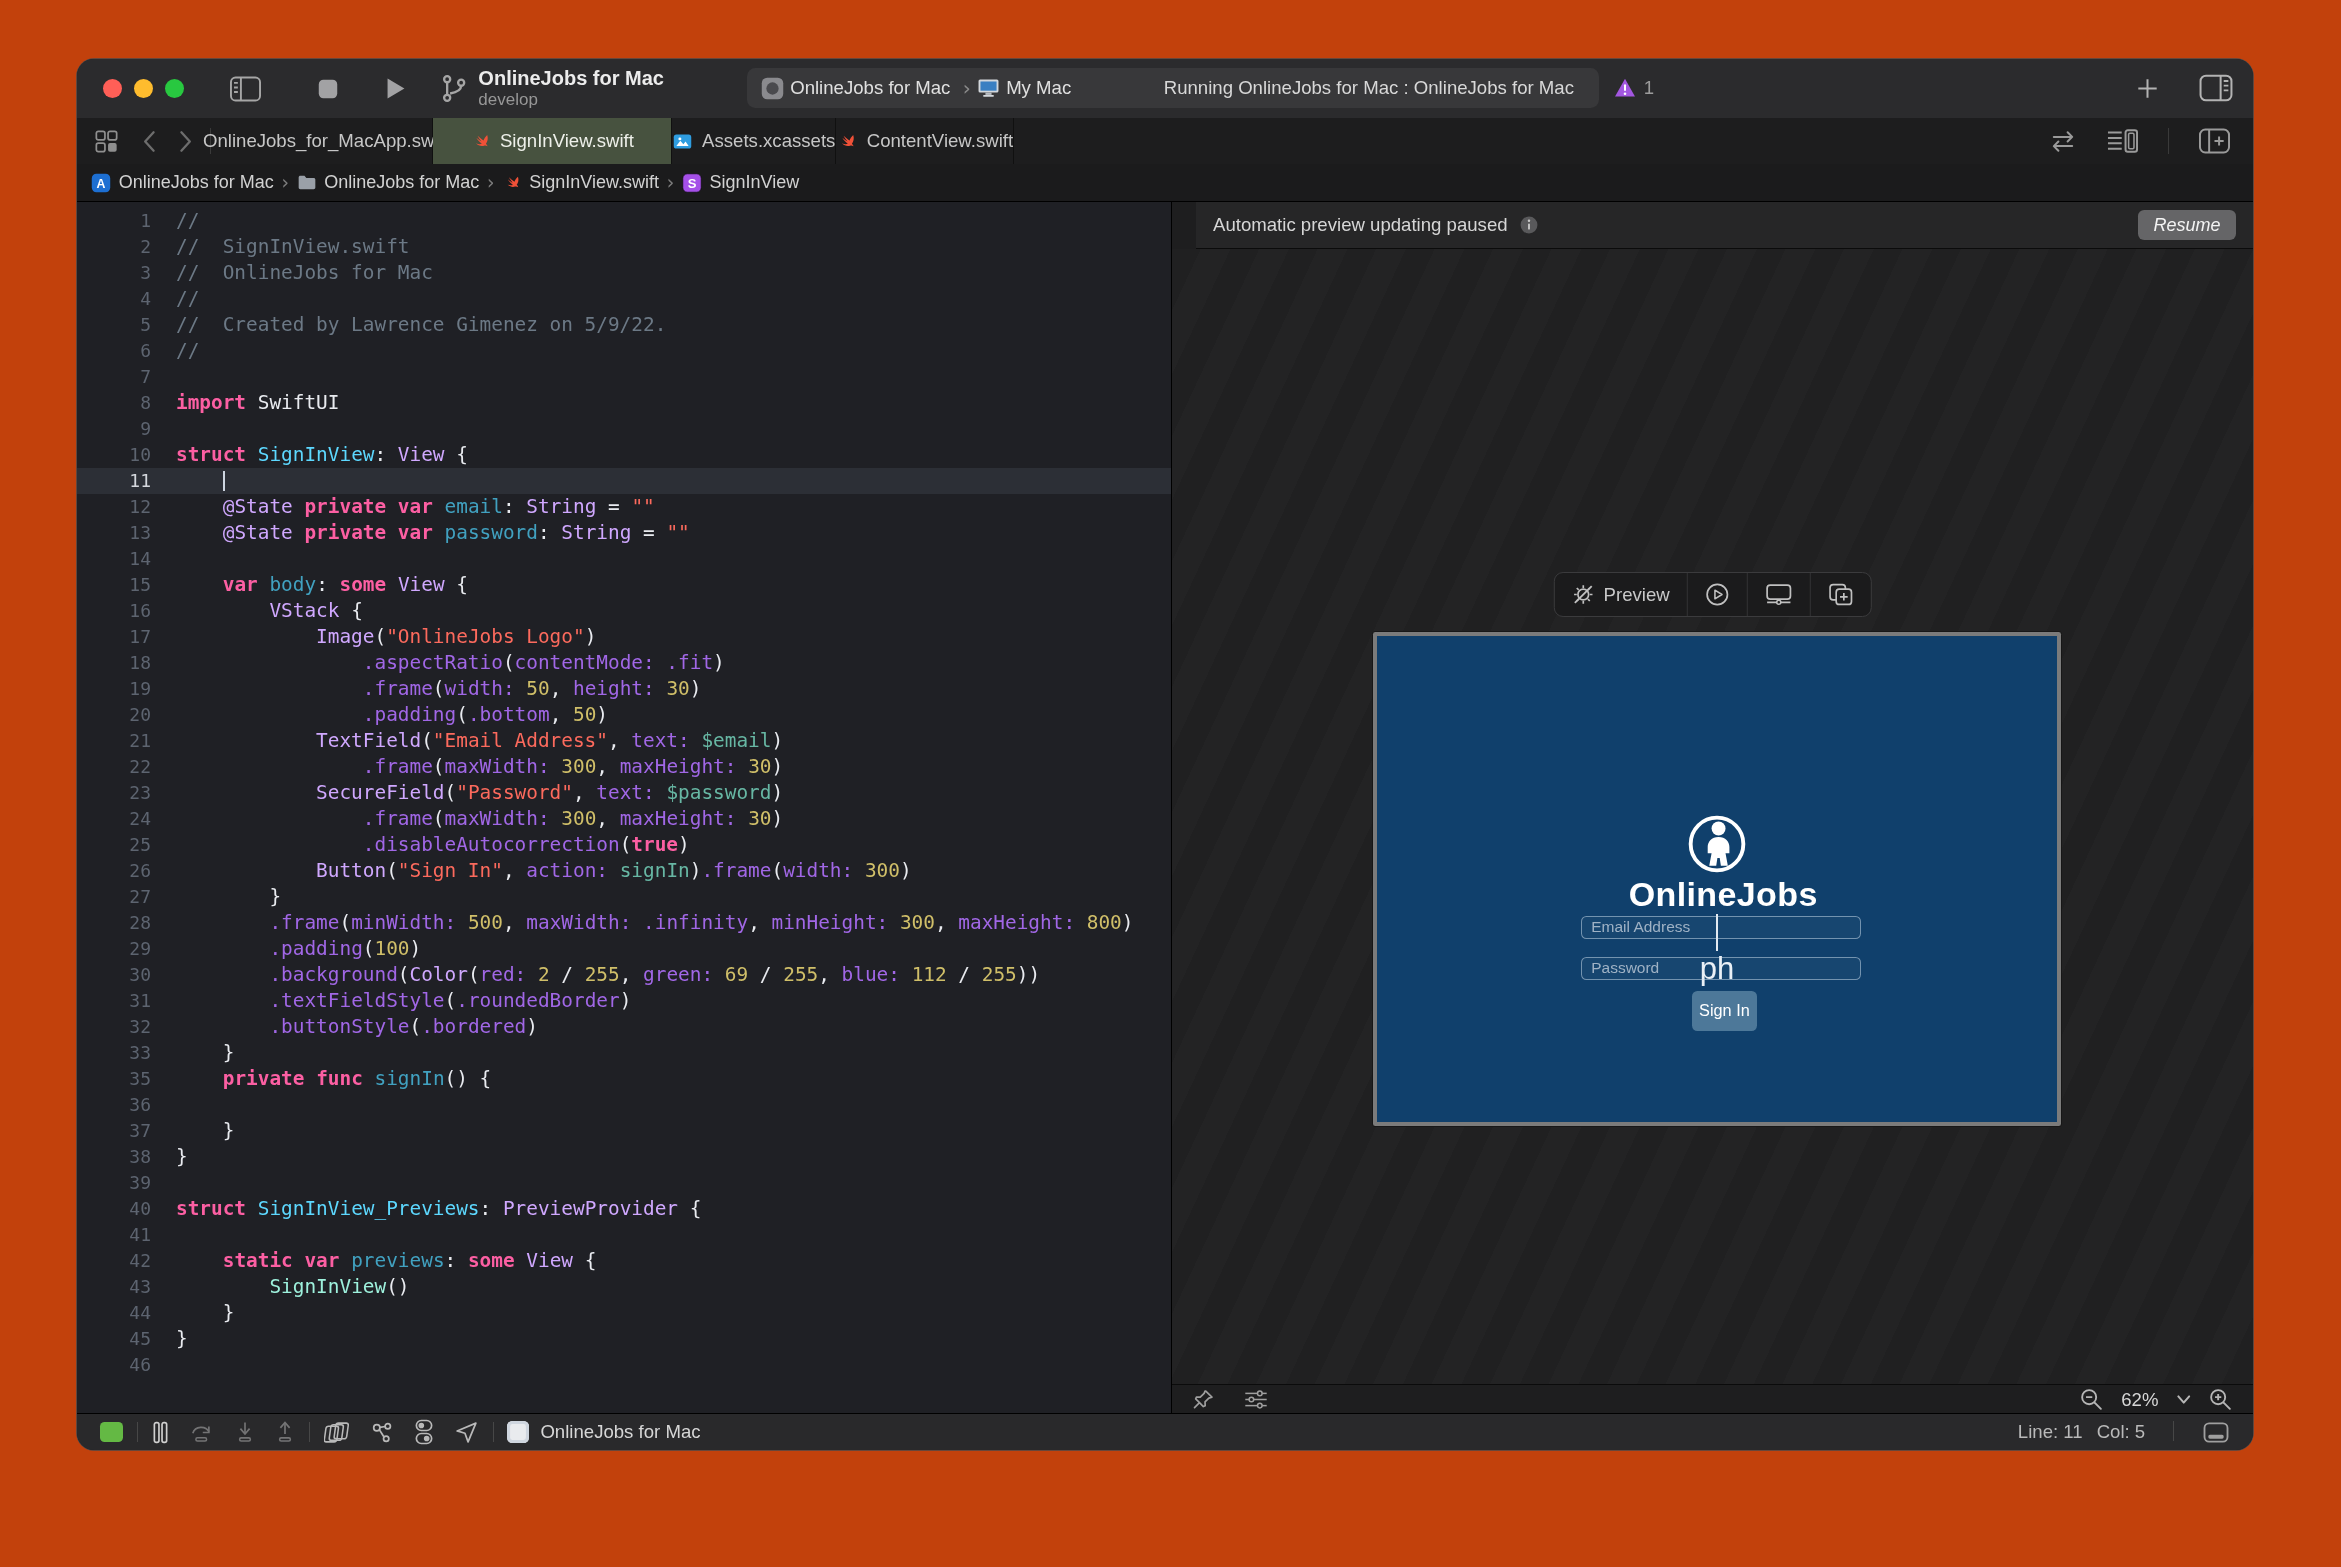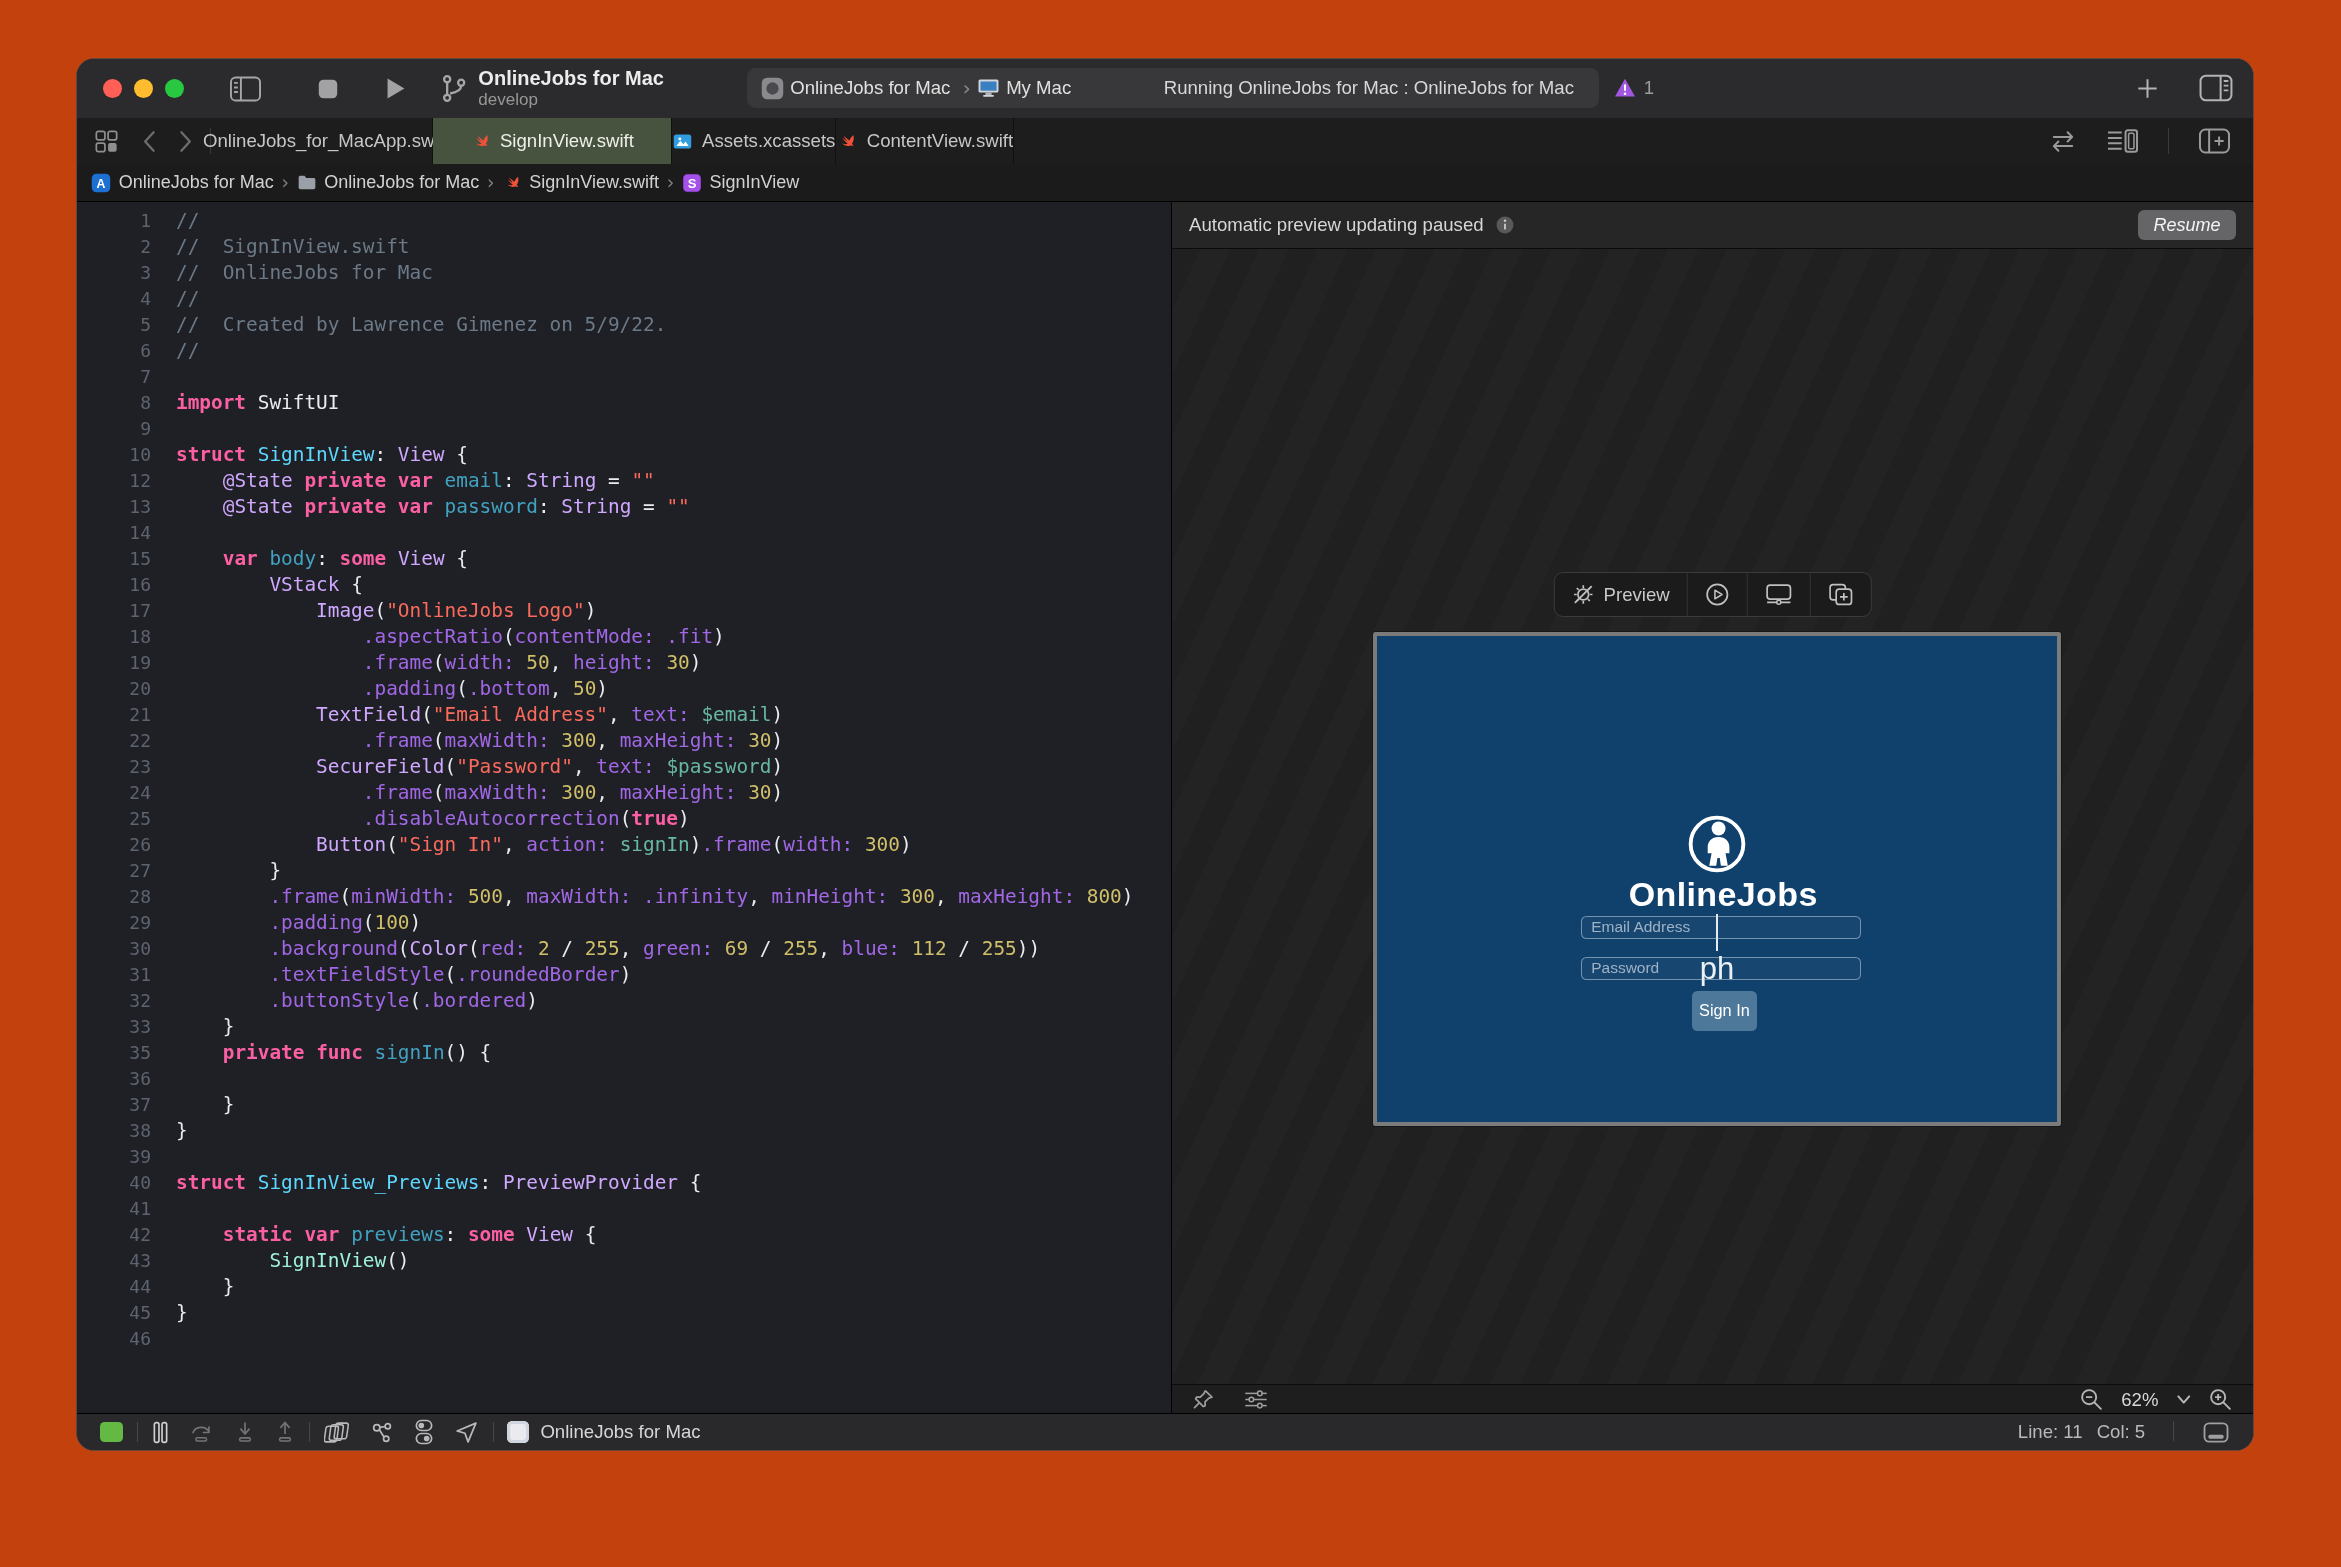--- a/index.html
+++ b/index.html
@@ -48,21 +48,21 @@
   .crow .code{margin-left:25px;position:relative;}
   .crow.current{background:#2c2f36;}
   .crow.current .gut{color:#d4d7dd;}
   .caret{position:absolute;left:4ch;top:3.1px;width:2.3px;height:20px;background:#cdd5e0;}
   .t-cm{color:#6c7986;} .t-kw{color:#fc5fa3;font-weight:bold;} .t-str{color:#fc6a5d;}
   .t-num{color:#d0bf69;} .t-tyd{color:#5dd8ff;} .t-decl{color:#41a1c0;}
   .t-cls{color:#d0a8ff;} .t-fn{color:#a167e6;} .t-proj{color:#67b7a4;}
   .t-pcls{color:#9ef1dd;} .t-pl{color:#e9ebf0;}
 
   
-  .canvas{position:absolute;left:1094px;right:0;top:0;bottom:0;background:#1e1e1f;border-left:0.8px solid #000;}
+  .canvas{position:absolute;left:1094px;right:0;top:0;bottom:0;background:#1e1e1f;border-left:0.8px solid #000;padding-left:24px;}
   .canvas-header{height:46px;background:#262627;border-bottom:0.8px solid #0b0b0b;display:flex;align-items:center;padding:0 17px;color:#d6d6d6;font-size:18.6px;gap:11px;}
   .resume-btn{margin-left:auto;background:#656567;color:#f4f4f4;border-radius:6.2px;padding:4.6px 15.5px;font-size:18px;border:none;font-style:italic;}
   .canvas-body{position:absolute;top:47px;bottom:30px;left:0;right:0;background:repeating-linear-gradient(115deg,#202021 0 26px,#232324 26px 53px);overflow:hidden;}
   .preview-toolbar{position:absolute;left:50%;transform:translateX(-50%);top:323px;height:43px;background:#1b1b1c;border:0.8px solid #3b3b3d;border-radius:9.3px;display:flex;align-items:center;color:#c9c9c9;font-size:18.6px;}
   .ptseg{display:flex;align-items:center;gap:9.3px;padding:0 17px;height:100%;}
   .ptseg + .ptseg{border-left:0.8px solid #333335;}
   .device{position:absolute;left:201px;top:383px;width:688px;height:494px;background:#7b7b7b;border-radius:2.3px;padding:3.9px;box-sizing:border-box;box-shadow:0 0 0 0.8px #151515;}
   .app{position:relative;width:100%;height:100%;overflow:hidden;}
   .oj-logo{position:absolute;left:0;right:0;top:177px;display:flex;align-items:center;justify-content:center;color:#fff;flex-direction:column;}
   .oj-name{font-size:34px;font-weight:bold;letter-spacing:0.4px;margin-left:12.4px;}
@@ -290,20 +290,21 @@
             <div class="crow"><span class="gut">1</span><span class="code"><span class="t-cm">//</span></span></div>
             <div class="crow"><span class="gut">2</span><span class="code"><span class="t-cm">//  SignInView.swift</span></span></div>
             <div class="crow"><span class="gut">3</span><span class="code"><span class="t-cm">//  OnlineJobs for Mac</span></span></div>
             <div class="crow"><span class="gut">4</span><span class="code"><span class="t-cm">//</span></span></div>
             <div class="crow"><span class="gut">5</span><span class="code"><span class="t-cm">//  Created by Lawrence Gimenez on 5/9/22.</span></span></div>
             <div class="crow"><span class="gut">6</span><span class="code"><span class="t-cm">//</span></span></div>
             <div class="crow"><span class="gut">7</span><span class="code"></span></div>
             <div class="crow"><span class="gut">8</span><span class="code"><span class="t-kw">import</span><span class="t-pl"> SwiftUI</span></span></div>
             <div class="crow"><span class="gut">9</span><span class="code"></span></div>
             <div class="crow"><span class="gut">10</span><span class="code"><span class="t-kw">struct</span><span class="t-pl"> </span><span class="t-tyd">SignInView</span><span class="t-pl">: </span><span class="t-cls">View</span><span class="t-pl"> {</span></span></div>
+            <div class="crow current"><span class="gut">11</span><span class="code"><span class="caret"></span></span></div>
             <div class="crow"><span class="gut">12</span><span class="code"><span class="t-pl">    </span><span class="t-cls">@State</span><span class="t-pl"> </span><span class="t-kw">private</span><span class="t-pl"> </span><span class="t-kw">var</span><span class="t-pl"> </span><span class="t-decl">email</span><span class="t-pl">: </span><span class="t-cls">String</span><span class="t-pl"> = </span><span class="t-str">""</span></span></div>
             <div class="crow"><span class="gut">13</span><span class="code"><span class="t-pl">    </span><span class="t-cls">@State</span><span class="t-pl"> </span><span class="t-kw">private</span><span class="t-pl"> </span><span class="t-kw">var</span><span class="t-pl"> </span><span class="t-decl">password</span><span class="t-pl">: </span><span class="t-cls">String</span><span class="t-pl"> = </span><span class="t-str">""</span></span></div>
             <div class="crow"><span class="gut">14</span><span class="code"></span></div>
             <div class="crow"><span class="gut">15</span><span class="code"><span class="t-pl">    </span><span class="t-kw">var</span><span class="t-pl"> </span><span class="t-decl">body</span><span class="t-pl">: </span><span class="t-kw">some</span><span class="t-pl"> </span><span class="t-cls">View</span><span class="t-pl"> {</span></span></div>
             <div class="crow"><span class="gut">16</span><span class="code"><span class="t-pl">        </span><span class="t-cls">VStack</span><span class="t-pl"> {</span></span></div>
             <div class="crow"><span class="gut">17</span><span class="code"><span class="t-pl">            </span><span class="t-cls">Image</span><span class="t-pl">(</span><span class="t-str">"OnlineJobs Logo"</span><span class="t-pl">)</span></span></div>
             <div class="crow"><span class="gut">18</span><span class="code"><span class="t-pl">                </span><span class="t-fn">.aspectRatio</span><span class="t-pl">(</span><span class="t-fn">contentMode:</span><span class="t-pl"> </span><span class="t-fn">.fit</span><span class="t-pl">)</span></span></div>
             <div class="crow"><span class="gut">19</span><span class="code"><span class="t-pl">                </span><span class="t-fn">.frame</span><span class="t-pl">(</span><span class="t-fn">width:</span><span class="t-pl"> </span><span class="t-num">50</span><span class="t-pl">, </span><span class="t-fn">height:</span><span class="t-pl"> </span><span class="t-num">30</span><span class="t-pl">)</span></span></div>
             <div class="crow"><span class="gut">20</span><span class="code"><span class="t-pl">                </span><span class="t-fn">.padding</span><span class="t-pl">(</span><span class="t-fn">.bottom</span><span class="t-pl">, </span><span class="t-num">50</span><span class="t-pl">)</span></span></div>
             <div class="crow"><span class="gut">21</span><span class="code"><span class="t-pl">            </span><span class="t-cls">TextField</span><span class="t-pl">(</span><span class="t-str">"Email Address"</span><span class="t-pl">, </span><span class="t-fn">text:</span><span class="t-pl"> </span><span class="t-proj">$email</span><span class="t-pl">)</span></span></div>

